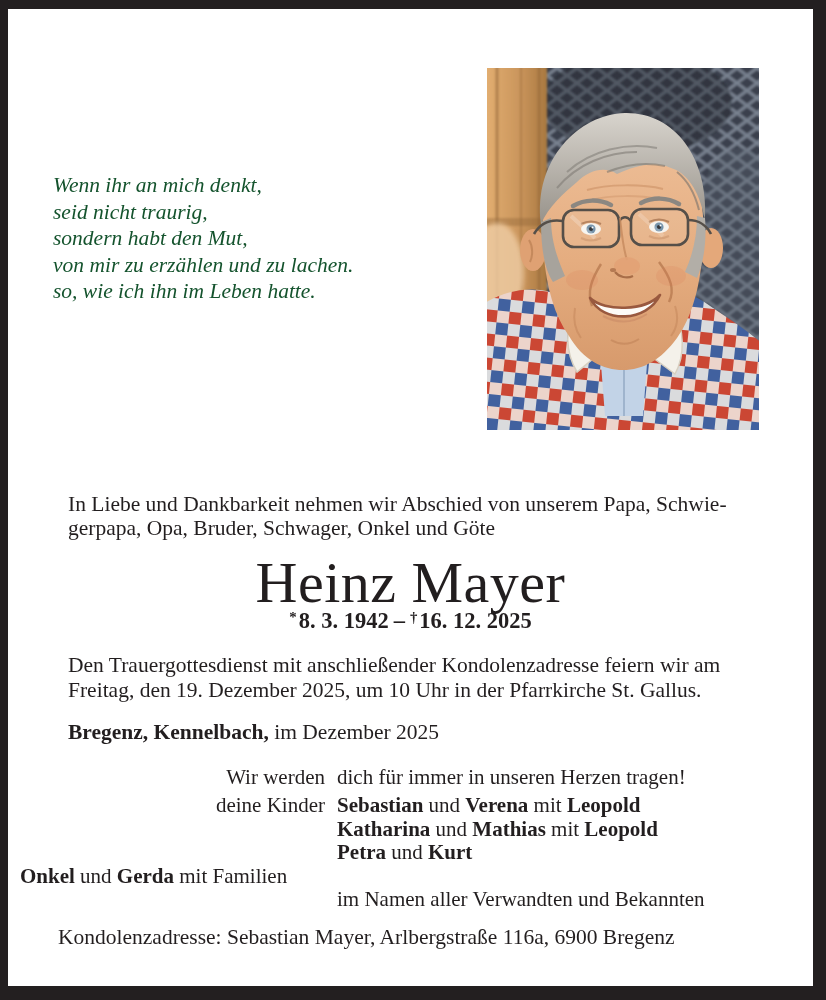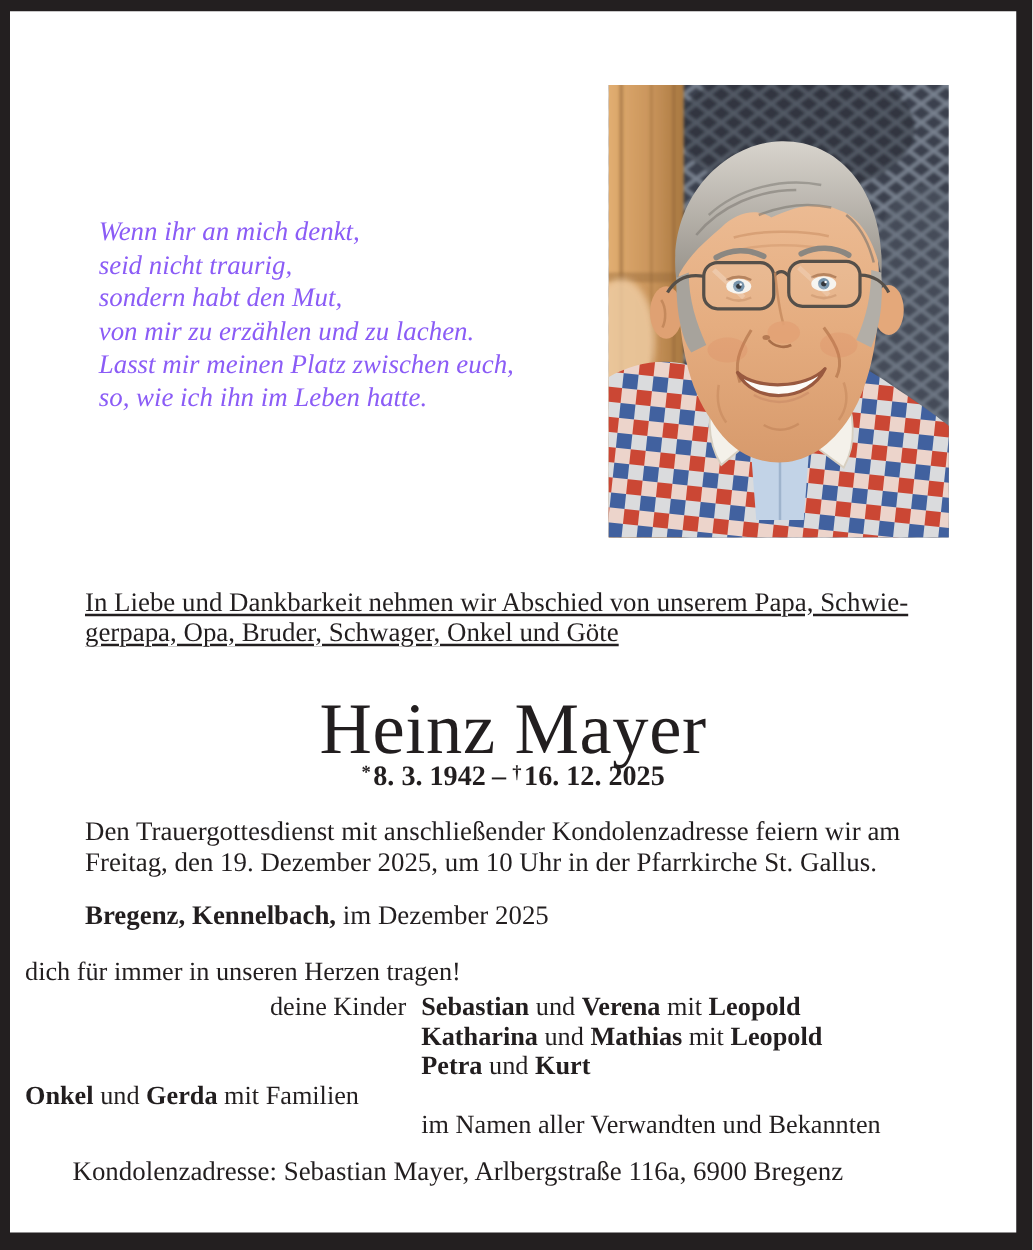--- a/index.html
+++ b/index.html
@@ -6,24 +6,24 @@
   .stage{width:826px;height:1000px;position:relative;background:#ffffff;overflow:hidden;}
   .sheet{
     position:absolute;left:0;top:0;width:826px;height:1000px;box-sizing:border-box;
     border-style:solid;border-color:#231f20;border-width:9px 13px 14px 8px;
     background:#ffffff;color:#221e1f;
     font-family:"Liberation Serif","DejaVu Serif",serif;
   }
   .abs{position:absolute;}
   .line{white-space:nowrap;}
   .b{font-weight:700;}
-  .poem{left:71px;top:163px;font-style:italic;font-size:21.5px;line-height:26.5px;color:#8b5cf6;}
+  .poem{left:45px;top:163px;font-style:italic;font-size:21.5px;line-height:26.5px;color:#14532d;}
   .photo{left:479px;top:59px;width:272px;height:362px;}
   .photo svg{display:block;width:100%;height:100%;}
-  .intro{left:60px;top:462px;font-size:21.5px;line-height:23.5px;text-decoration:underline;}
+  .intro{left:60px;top:484px;font-size:21.5px;line-height:23.5px;}
   .name{left:0;top:544px;width:805px;text-align:center;font-size:58px;line-height:60px;font-weight:400;letter-spacing:0.5px;}
   .dates{left:0;top:599px;width:805px;text-align:center;font-size:22.5px;font-weight:700;}
   .mark{font-size:0.66em;vertical-align:0.42em;margin-right:2px;}
   .dsep{margin:0 5px;}
   .service{left:60px;top:644px;font-size:21.5px;line-height:24.5px;}
   .dateline{left:60px;top:711px;font-size:21.5px;}
   .family{left:0;top:757px;width:805px;font-size:21px;line-height:23.5px;}
   .fam-row{display:flex;}
   .fam-label{width:317px;text-align:right;flex:0 0 317px;}
   .fam-val{padding-left:12px;white-space:nowrap;}
@@ -34,21 +34,20 @@
 <body>
 
 <div class="stage">
   <div class="sheet">
 
     <div class="abs poem">
       <div class="line">Wenn ihr an mich denkt,</div>
       <div class="line">seid nicht traurig,</div>
       <div class="line">sondern habt den Mut,</div>
       <div class="line">von mir zu erzählen und zu lachen.</div>
-      <div class="line">Lasst mir meinen Platz zwischen euch,</div>
       <div class="line">so, wie ich ihn im Leben hatte.</div>
     </div>
 
     <div class="abs photo">
       <svg viewBox="0 0 272 362" xmlns="http://www.w3.org/2000/svg">
         <defs>
           <linearGradient id="woodg" x1="0" y1="0" x2="1" y2="0">
             <stop offset="0" stop-color="#e3af72"></stop>
               <stop offset="0.6" stop-color="#c8935a"></stop>
               <stop offset="1" stop-color="#a87840"></stop>
@@ -190,20 +189,21 @@
       <div class="line">Den Trauergottesdienst mit anschließender Kondolenzadresse feiern wir am</div>
       <div class="line">Freitag, den 19. Dezember 2025, um 10 Uhr in der Pfarrkirche St. Gallus.</div>
     </div>
 
     <div class="abs dateline">
       <span class="b">Bregenz, Kennelbach,</span><span> im Dezember 2025</span>
     </div>
 
     <div class="abs family">
       <div class="fam-row motto">
+        <div class="fam-label">Wir werden</div>
         <div class="fam-val">dich für immer in unseren Herzen tragen!</div>
       </div>
       <div class="fam-row">
         <div class="fam-label">deine Kinder</div>
         <div class="fam-val"><span class="b">Sebastian</span><span> und </span><span class="b">Verena</span><span> mit </span><span class="b">Leopold</span></div>
       </div>
       <div class="fam-row">
         <div class="fam-label"></div>
         <div class="fam-val"><span class="b">Katharina</span><span> und </span><span class="b">Mathias</span><span> mit </span><span class="b">Leopold</span></div>
       </div>

